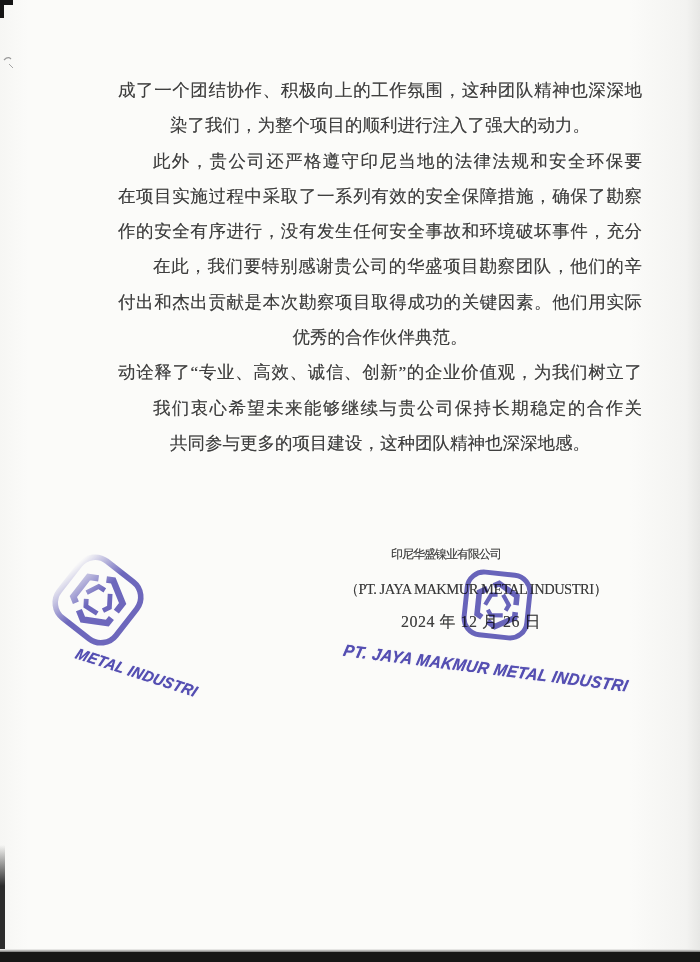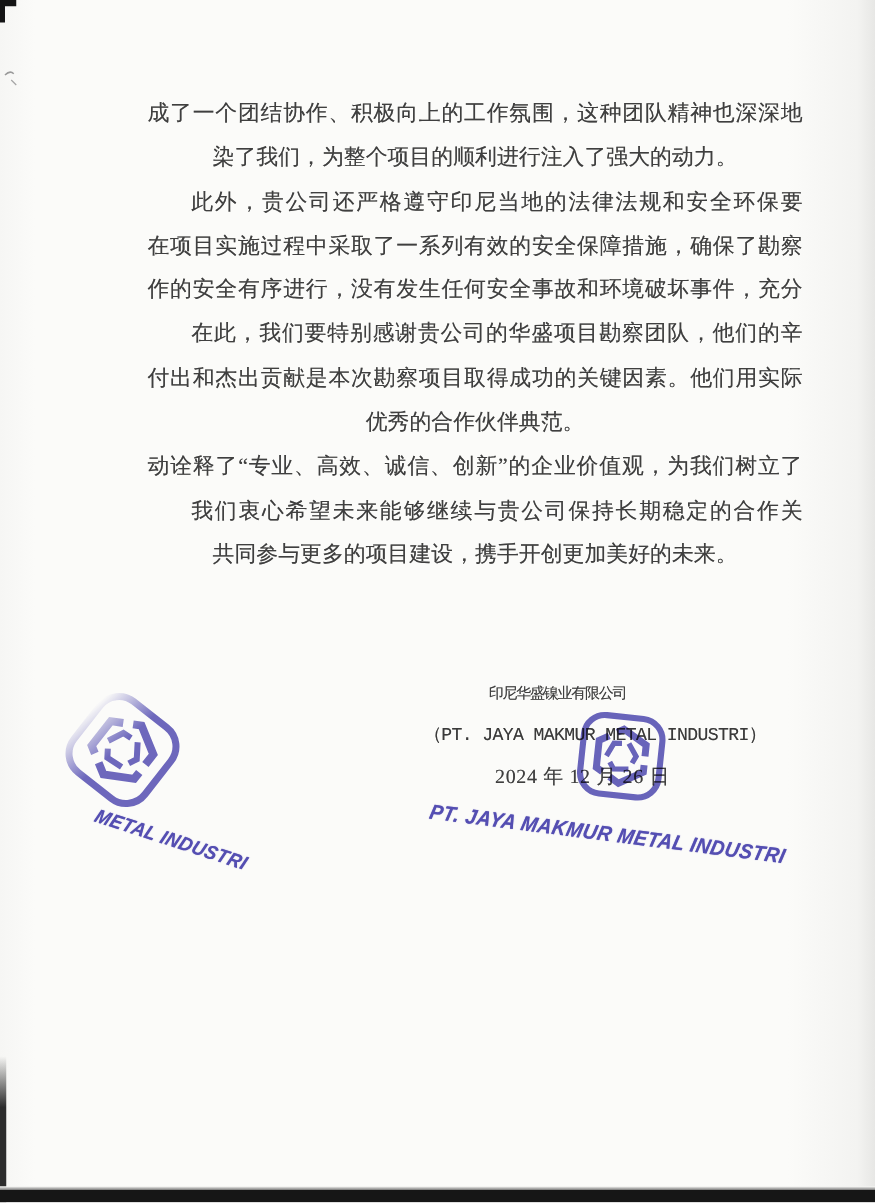--- a/index.html
+++ b/index.html
@@ -18,27 +18,27 @@
   .line.j{white-space:normal;text-align:justify;text-align-last:justify;overflow:hidden;}
   .line.ind{text-indent:35px;}
   
   .sig-cn{
     position:absolute;left:366px;top:544px;width:160px;height:20px;line-height:20px;
     font-size:12px;letter-spacing:-1px;color:#3f3f3f;text-align:center;
     text-shadow:0 0 .4px rgba(60,60,60,.55);
   }
   .sig-en{
     position:absolute;left:326px;top:578px;width:300px;height:22px;line-height:22px;
-    font-family:Liberation Mono, monospace;
+    font-family:Liberation Serif, serif;
     font-size:14.5px;color:#3a3a3a;text-align:center;letter-spacing:-0.5px;
     text-shadow:0 0 .4px rgba(60,60,60,.5);
   }
   .sig-date{
     position:absolute;left:396px;top:611px;width:150px;height:22px;line-height:22px;
-    font-size:16px;color:#3f3f3f;text-align:left;letter-spacing:.5px;
+    font-size:16px;color:#3f3f3f;text-align:center;letter-spacing:.5px;
     text-shadow:0 0 .4px rgba(60,60,60,.5);
   }
   
   .stamp{position:absolute;mix-blend-mode:multiply;}
   .stamp-logo-main{left:462px;top:569px;width:70px;height:72px;transform:rotate(6deg);opacity:.88;}
   .stamp-logo-left{
     left:58px;top:558px;width:80px;height:84px;transform:rotate(38deg);opacity:.85;
     -webkit-mask-image:linear-gradient(100deg,rgba(0,0,0,0) 6%,#000 46%);
             mask-image:linear-gradient(100deg,rgba(0,0,0,0) 6%,#000 46%);
   }
@@ -67,21 +67,21 @@
     <div class="line j">成了一个团结协作、积极向上的工作氛围，这种团队精神也深深地感</div>
     <div class="line">染了我们，为整个项目的顺利进行注入了强大的动力。</div>
     <div class="line j ind">此外，贵公司还严格遵守印尼当地的法律法规和安全环保要求，</div>
     <div class="line j">在项目实施过程中采取了一系列有效的安全保障措施，确保了勘察工</div>
     <div class="line j">作的安全有序进行，没有发生任何安全事故和环境破坏事件，充分体</div>
     <div class="line j ind">在此，我们要特别感谢贵公司的华盛项目勘察团队，他们的辛勤</div>
     <div class="line j">付出和杰出贡献是本次勘察项目取得成功的关键因素。他们用实际行</div>
     <div class="line">优秀的合作伙伴典范。</div>
     <div class="line j">动诠释了“专业、高效、诚信、创新”的企业价值观，为我们树立了</div>
     <div class="line j ind">我们衷心希望未来能够继续与贵公司保持长期稳定的合作关系，</div>
-    <div class="line">共同参与更多的项目建设，携手开创更加美好的未来。</div>
+    <div class="line">共同参与更多的项目建设，这种团队精神也深深地感。</div>
   </div>
 
   <div class="sig-cn">印尼华盛镍业有限公司</div>
   <div class="sig-en">（PT. JAYA MAKMUR METAL INDUSTRI）</div>
   <div class="sig-date">2024 年 12 月 26 日</div>
 
   <div class="stamp stamp-logo-left">
     <svg width="80" height="84" viewBox="0 0 100 100" fill="none">
       <rect x="5" y="5" width="90" height="90" rx="24" stroke="#554fb6" stroke-width="7"></rect>
       <polygon points="50,19 77,34.5 77,65.5 50,81 23,65.5 23,34.5" stroke="#554fb6" stroke-width="8" stroke-dasharray="52 10" stroke-dashoffset="8"></polygon>

